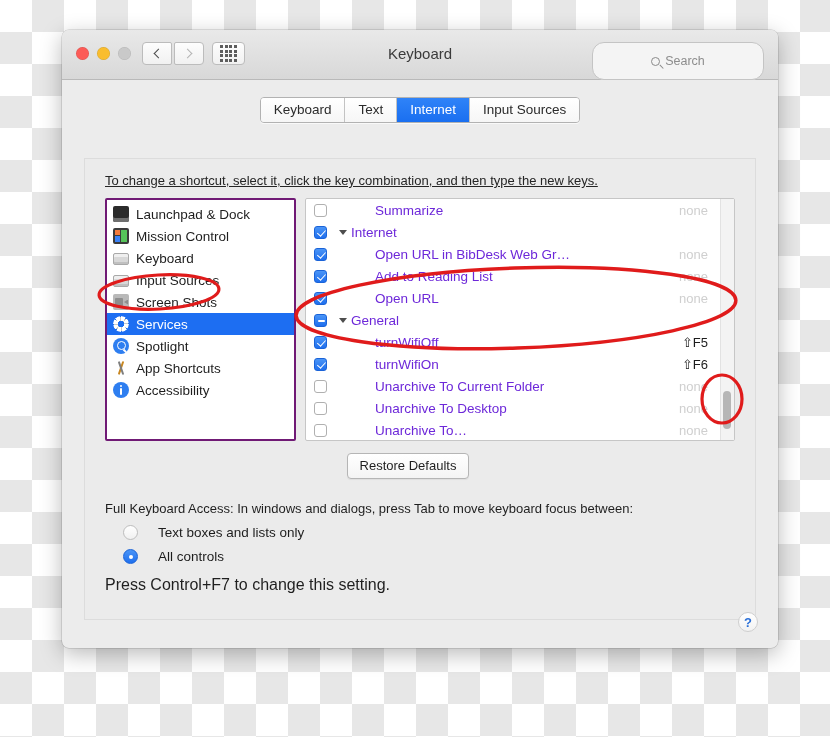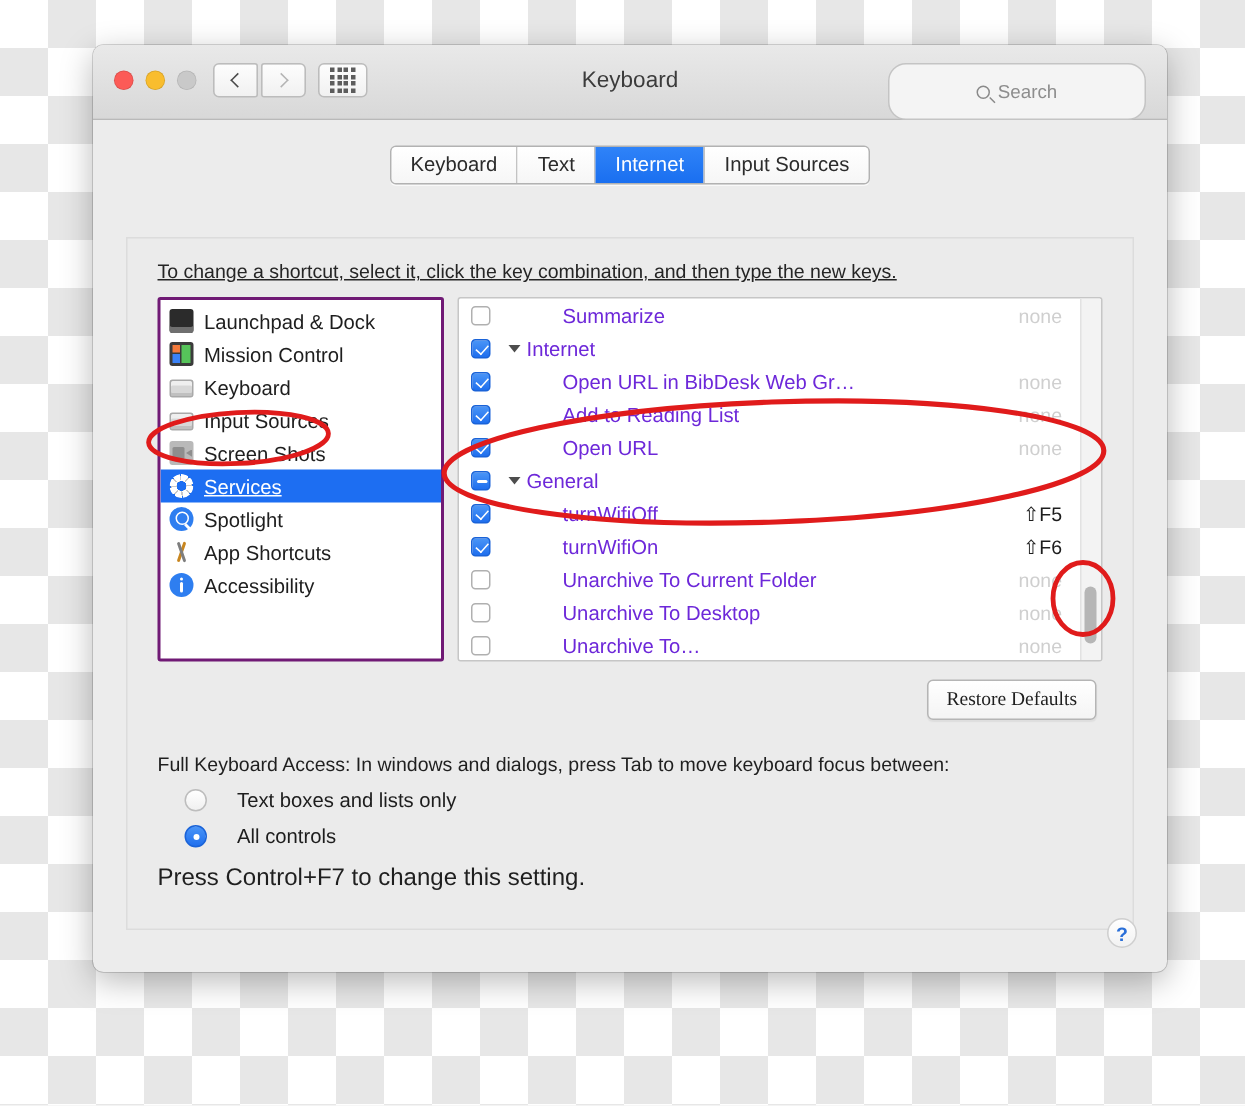--- a/index.html
+++ b/index.html
@@ -122,21 +122,21 @@
     width: 191px; height: 243px;
     background: #fff;
     border: 2px solid #701a75;
     border-radius: 2px;
     padding-top: 3px;
     overflow: hidden;
   }
   .srow { display: flex; align-items: center; gap: 7px; height: 22px; padding-left: 6px; }
   .srow.sel { background: #1d6ef2; }
   .srow .slabel { font-size: 13.5px; color: #1e1e1e; white-space: nowrap; }
-  .srow.sel .slabel { color: #fff; text-decoration: underline; }
+  .srow.sel .slabel { color: #fff; }
   .ico { width: 16px; height: 16px; flex: none; position: relative; }
 
   
   .ico-dock { background:#2b2b2b; border-radius:2px; box-shadow: inset 0 -4px 0 #6f6f6f; }
   .ico-mission { background:#3b3b3b; border-radius:2px; overflow:hidden; }
   .ico-mission:before{content:"";position:absolute;left:1.5px;top:1.5px;width:5px;height:5px;background:#f47b3c;}
   .ico-mission:after{content:"";position:absolute;left:8px;top:1.5px;width:6px;height:12.5px;background:#56c45a;}
   .ico-mission i{position:absolute;left:1.5px;top:8px;width:5px;height:6px;background:#3b82f6;display:block;}
   .ico-kbd { background:#d8d8d8; border:1px solid #a9a9a9; border-radius:2px;
              box-shadow: inset 0 3px 0 #efefef, inset 0 -2px 0 #c0c0c0; margin-top:2px; height:12px;}
@@ -215,21 +215,21 @@
   .scrolltrack {
     position: absolute; right: 0; top: 0; bottom: 0; width: 14px;
     background: #f3f3f3; border-left: 1px solid #e2e2e2;
   }
   .scrollthumb {
     position: absolute; right: 3px; top: 192px; width: 8px; height: 38px;
     background: #b6b6b6; border-radius: 4px;
   }
 
   
-  .restore-wrap { display: flex; justify-content: flex-end; padding: 12px 24px 0 0; font-family: Liberation Serif, serif; }
+  .restore-wrap { display: flex; justify-content: center; padding: 12px 24px 0 0; }
   .restore {
     font-size: 13px; color: #1f1f1f; padding: 4px 12px 5px;
     background: linear-gradient(to bottom,#ffffff,#f4f4f4);
     border: 1px solid #b5b5b5; border-radius: 4px;
     box-shadow: 0 1px 1px rgba(0,0,0,.06);
   }
 
   
   .fka { padding: 22px 0 0 20px; }
   .fka-title { font-size: 13px; color: #1f1f1f; }

